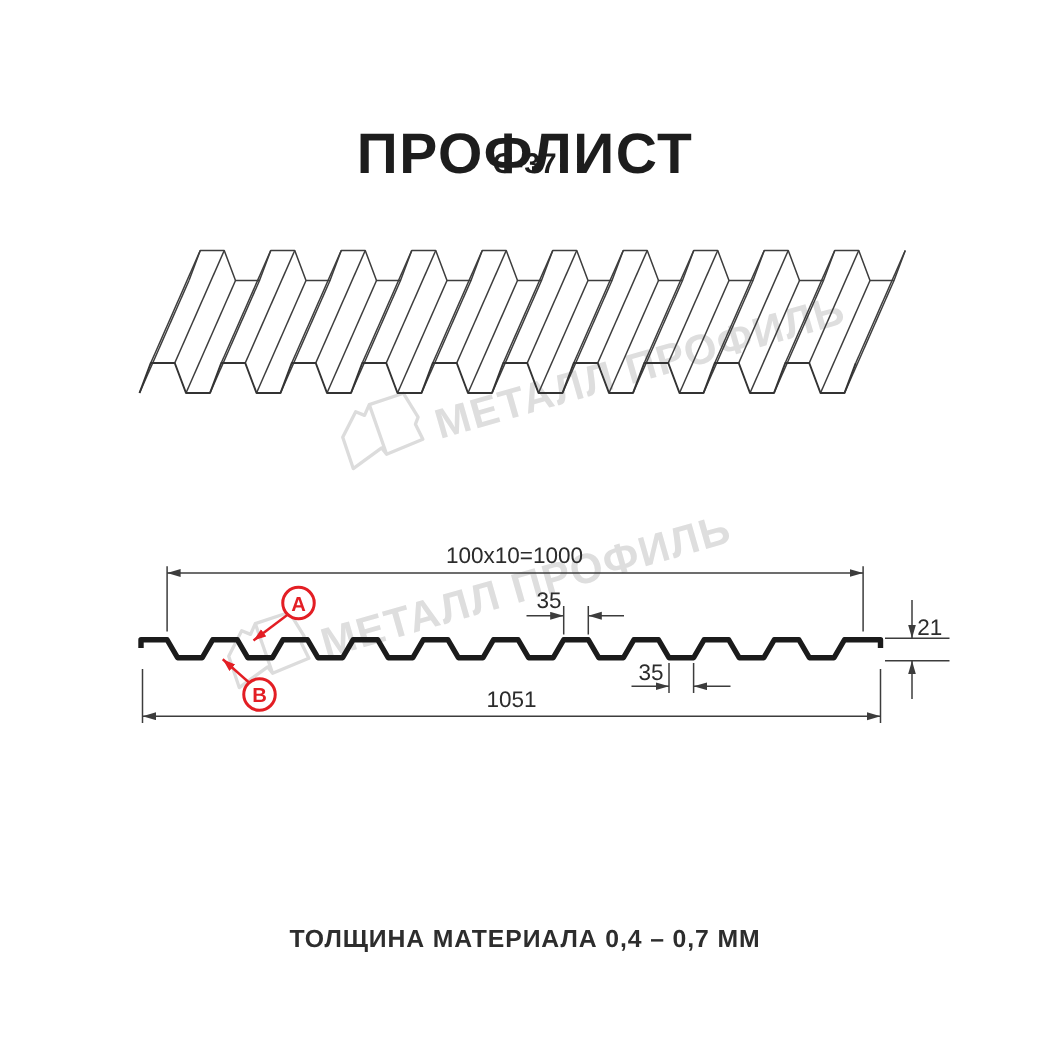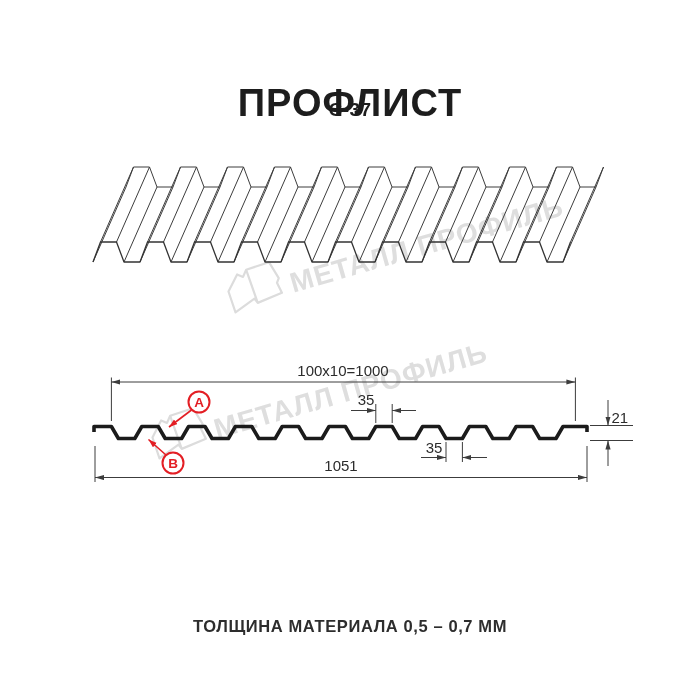--- a/index.html
+++ b/index.html
@@ -143,14 +143,14 @@
       <g>
         <line x1="166" y1="455" x2="148.5" y2="439.5" stroke="#e31e24" stroke-width="1.6" marker-end="url(#arrR)"></line>
         <circle cx="173" cy="463" r="10.5" fill="#ffffff" stroke="#e31e24" stroke-width="2"></circle>
         <text class="red-letter" x="173" y="468" text-anchor="middle" fill="#e31e24">В</text>
       </g>
     </g>
   </svg>
 
   <h1 class="title">ПРОФЛИСТ</h1>
   <div class="subtitle">С-37</div>
-  <div class="footer-note">ТОЛЩИНА МАТЕРИАЛА 0,5 – 0,7 ММ</div>
+  <div class="footer-note">ТОЛЩИНА МАТЕРИАЛА 0,4 – 0,7 ММ</div>
 </div>
 
 </body></html>

